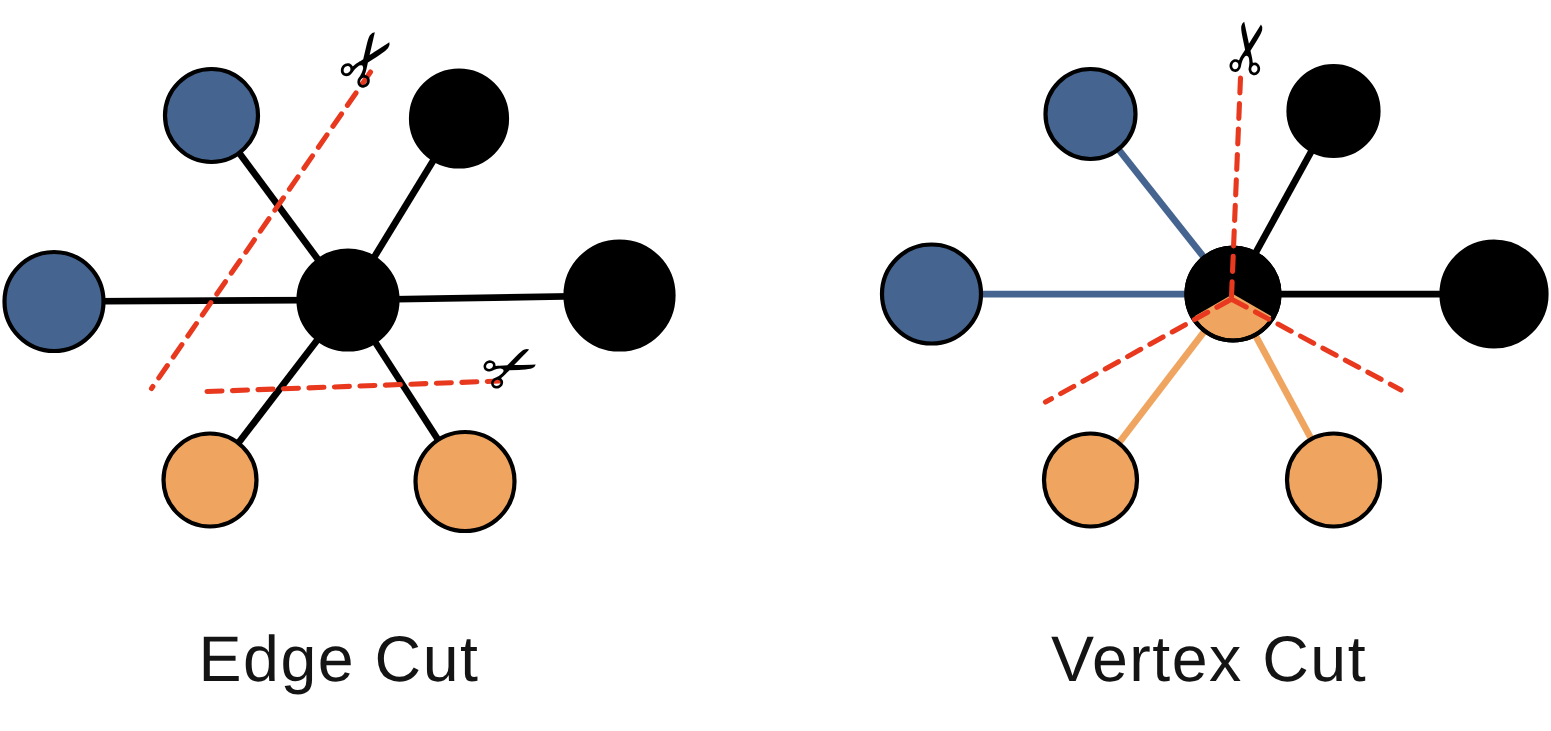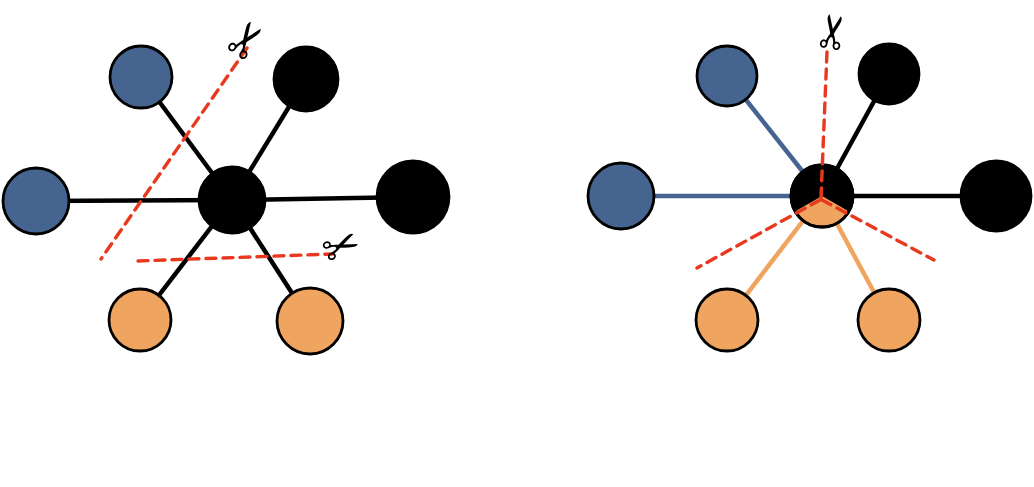--- a/index.html
+++ b/index.html
@@ -64,13 +64,15 @@
         <circle cx="889" cy="74" r="30" fill="#000000" stroke="#000000" stroke-width="2.8"></circle>
         <circle cx="996" cy="196" r="35" fill="#000000" stroke="#000000" stroke-width="2.8"></circle>
         <circle cx="727" cy="320" r="31" fill="#EFA55F" stroke="#000000" stroke-width="2.8"></circle>
         <circle cx="889" cy="320" r="31" fill="#EFA55F" stroke="#000000" stroke-width="2.8"></circle>
         <line x1="827" y1="52" x2="821" y2="198" stroke="#E8391F" stroke-width="3.4" stroke-dasharray="10 7" stroke-linecap="round"></line>
         <line x1="820" y1="200" x2="697" y2="268" stroke="#E8391F" stroke-width="3.4" stroke-dasharray="10 7" stroke-linecap="round"></line>
         <line x1="822" y1="200" x2="934" y2="260" stroke="#E8391F" stroke-width="3.4" stroke-dasharray="10 7" stroke-linecap="round"></line>
         <text x="833" y="32" font-size="46" text-anchor="middle" dominant-baseline="central" fill="#000000" font-family="&quot;DejaVu Sans&quot;, sans-serif" transform="rotate(-80 833 32)">✂</text>
       </g>
     </svg>
+  <div class="caption caption-left">Edge Cut</div>
+  <div class="caption caption-right">Vertex Cut</div>
 </div>
 
 </body></html>

